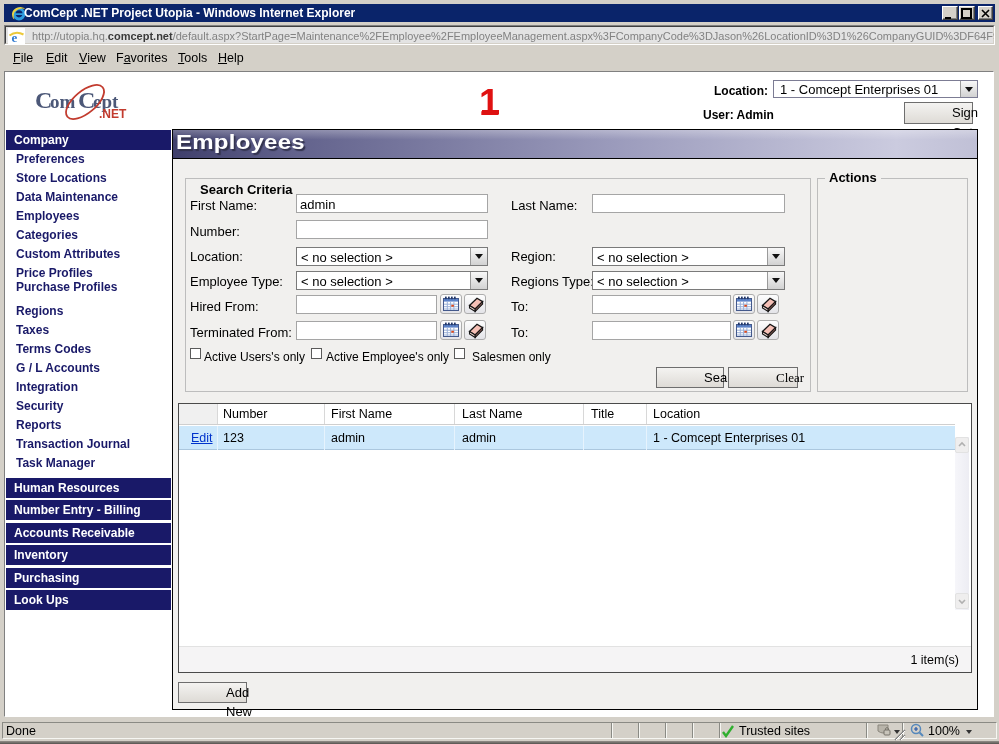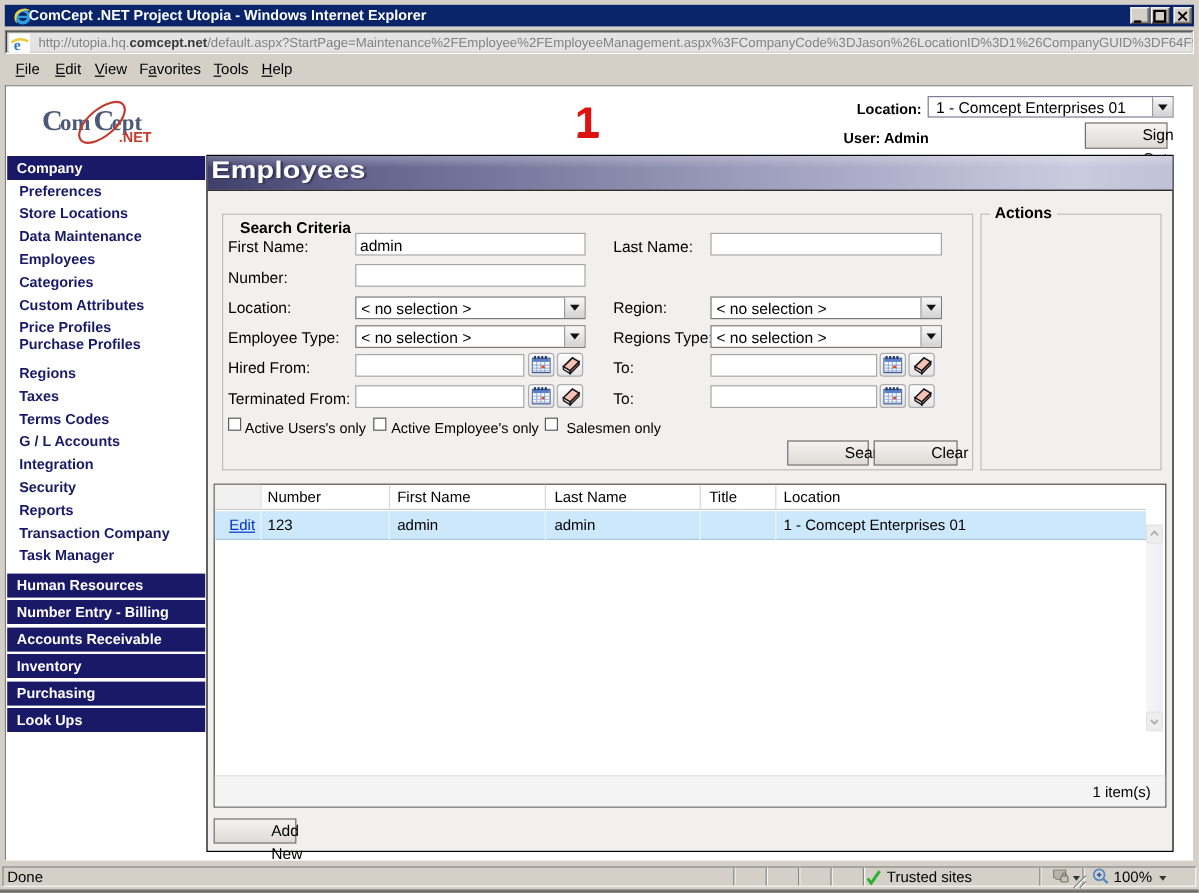--- a/index.html
+++ b/index.html
@@ -171,21 +171,21 @@
   <div class="abs navitem" style="top:173px;">Custom Attributes</div>
   <div class="abs navitem" style="top:192px;">Price Profiles</div>
   <div class="abs navitem" style="top:206px;">Purchase Profiles</div>
   <div class="abs navitem" style="top:230px;">Regions</div>
   <div class="abs navitem" style="top:249px;">Taxes</div>
   <div class="abs navitem" style="top:268px;">Terms Codes</div>
   <div class="abs navitem" style="top:287px;">G / L Accounts</div>
   <div class="abs navitem" style="top:306px;">Integration</div>
   <div class="abs navitem" style="top:325px;">Security</div>
   <div class="abs navitem" style="top:344px;">Reports</div>
-  <div class="abs navitem" style="top:363px;">Transaction Company</div>
+  <div class="abs navitem" style="top:363px;">Transaction Journal</div>
   <div class="abs navitem" style="top:382px;">Task Manager</div>
   <div class="abs navhead" style="top:406px;">Human Resources</div>
   <div class="abs navhead" style="top:428.4px;">Number Entry - Billing</div>
   <div class="abs navhead" style="top:450.8px;">Accounts Receivable</div>
   <div class="abs navhead" style="top:473.2px;">Inventory</div>
   <div class="abs navhead" style="top:495.6px;">Purchasing</div>
   <div class="abs navhead" style="top:518px;">Look Ups</div>
 
   <div class="abs" id="content">
     <div id="pghead">
@@ -290,21 +290,21 @@
       </div>
 
     <div class="cb" style="left:17px;top:218px;"></div>
     <span class="lbl cbl" style="left:31px;top:220px;">Active Users's only</span>
     <div class="cb" style="left:138px;top:218px;"></div>
     <span class="lbl cbl" style="left:153px;top:220px;">Active Employee's only</span>
     <div class="cb" style="left:281px;top:218px;"></div>
     <span class="lbl cbl" style="left:299px;top:220px;">Salesmen only</span>
 
     <div class="btn3d" style="position:absolute;left:483px;top:237px;width:68px;height:21px;line-height:19px;">Search</div>
-    <div class="btn3d" style="position:absolute;left:555px;top:237px;width:70px;height:21px;line-height:19px;">Clear</div>
+    <div class="btn3d" style="position:absolute;left:555px;top:237px;width:70px;height:21px;line-height:19px;font-family:Liberation Serif, serif;">Clear</div>
 
     <div id="grid">
       <div class="gh" style="left:44px;">Number</div>
       <div class="gh" style="left:152px;">First Name</div>
       <div class="gh" style="left:283px;">Last Name</div>
       <div class="gh" style="left:412px;">Title</div>
       <div class="gh" style="left:474px;">Location</div>
       <div class="gsep" style="left:38px;"></div>
       <div class="gsep" style="left:145px;"></div>
       <div class="gsep" style="left:275px;"></div>

